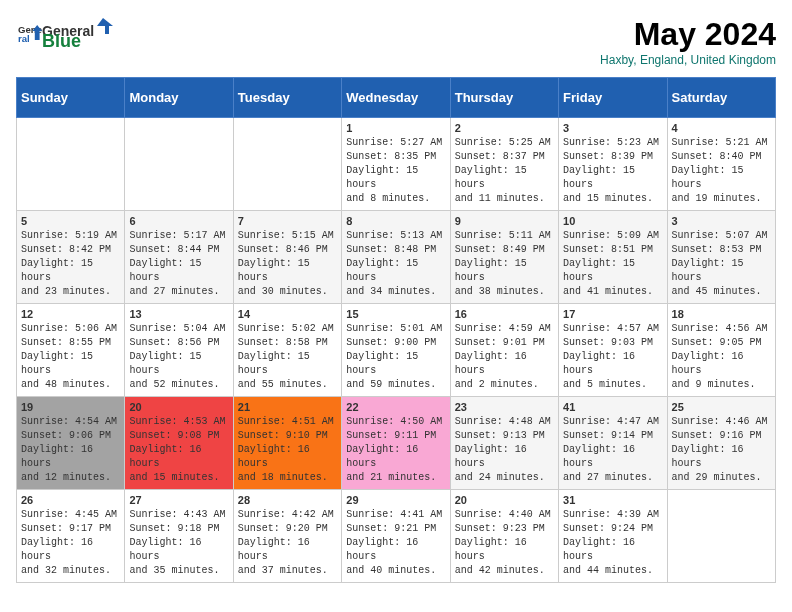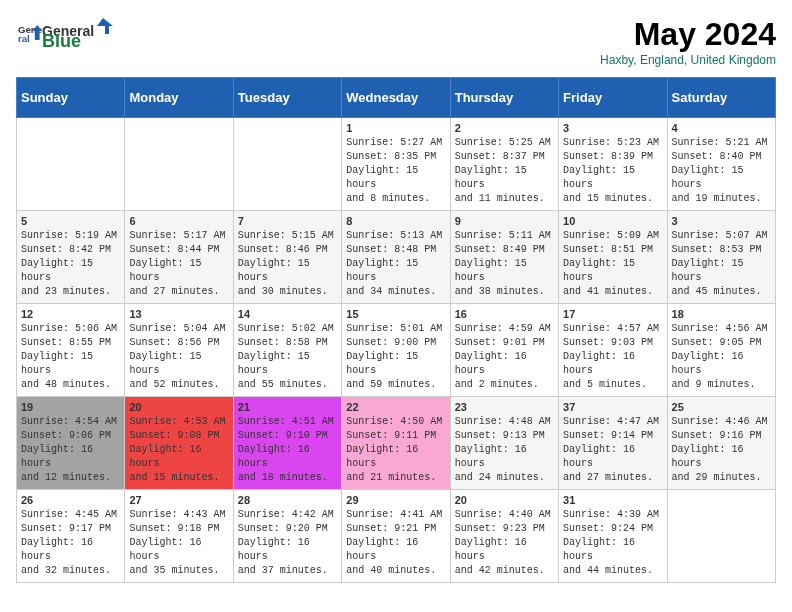--- a/index.html
+++ b/index.html
@@ -205,34 +205,34 @@
       </tr>
       <tr style="background: rgb(245, 245, 245);">
         <td style="background: #a3a3a3;">
           <div class="day-number">19</div>
           <div class="day-info">Sunrise: 4:54 AM<br>Sunset: 9:06 PM<br>Daylight: 16 hours<br>and 12 minutes.</div>
         </td>
         <td style="background: #ef4444;">
           <div class="day-number">20</div>
           <div class="day-info">Sunrise: 4:53 AM<br>Sunset: 9:08 PM<br>Daylight: 16 hours<br>and 15 minutes.</div>
         </td>
-        <td style="background: #d946ef;">
+        <td style="background: #f97316;">
           <div class="day-number">21</div>
           <div class="day-info">Sunrise: 4:51 AM<br>Sunset: 9:10 PM<br>Daylight: 16 hours<br>and 18 minutes.</div>
         </td>
         <td style="background: #f9a8d4;">
           <div class="day-number">22</div>
           <div class="day-info">Sunrise: 4:50 AM<br>Sunset: 9:11 PM<br>Daylight: 16 hours<br>and 21 minutes.</div>
         </td>
         <td style="background: rgb(245, 245, 245);">
           <div class="day-number">23</div>
           <div class="day-info">Sunrise: 4:48 AM<br>Sunset: 9:13 PM<br>Daylight: 16 hours<br>and 24 minutes.</div>
         </td>
         <td style="background: rgb(245, 245, 245);">
-          <div class="day-number">37</div>
+          <div class="day-number">41</div>
           <div class="day-info">Sunrise: 4:47 AM<br>Sunset: 9:14 PM<br>Daylight: 16 hours<br>and 27 minutes.</div>
         </td>
         <td style="background: rgb(245, 245, 245);">
           <div class="day-number">25</div>
           <div class="day-info">Sunrise: 4:46 AM<br>Sunset: 9:16 PM<br>Daylight: 16 hours<br>and 29 minutes.</div>
         </td>
       </tr>
       <tr>
         <td>
           <div class="day-number">26</div>

